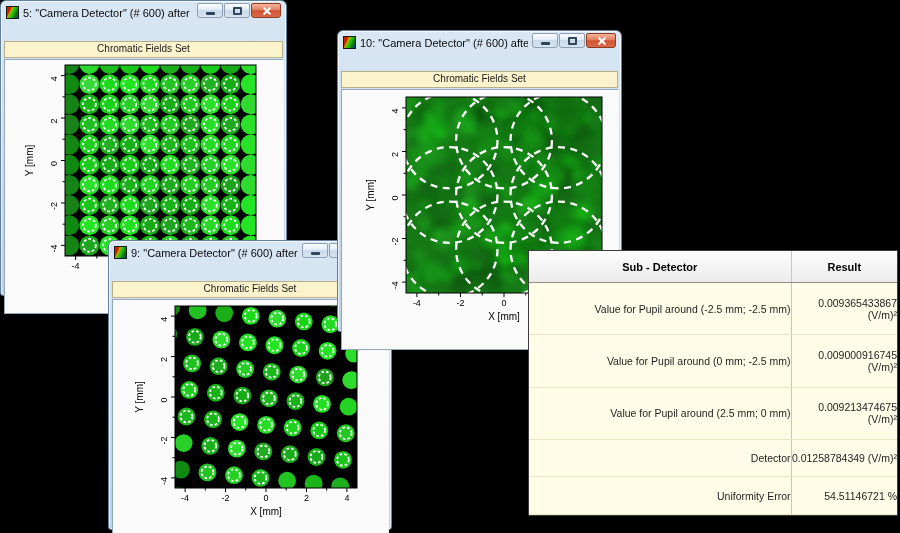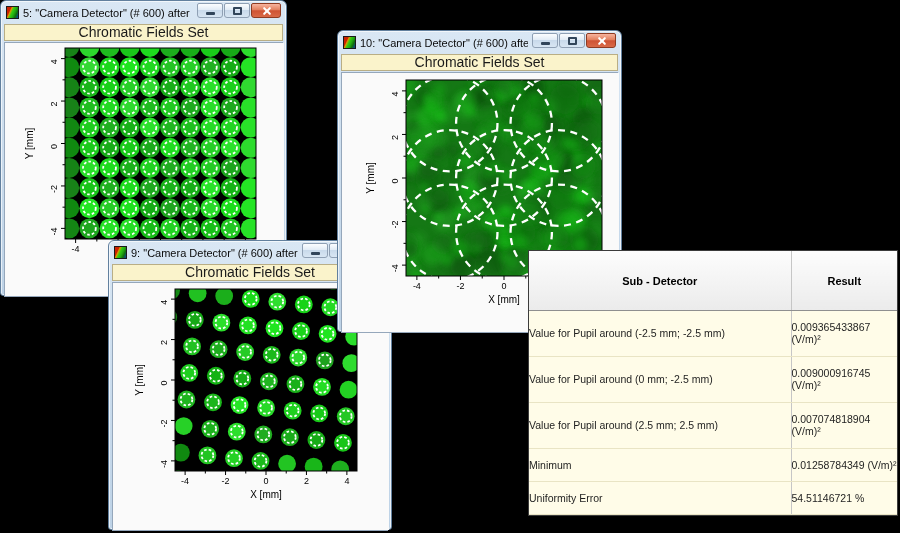--- a/index.html
+++ b/index.html
@@ -39,45 +39,45 @@
   }
   .glyph-min{width:9px;height:3px;background:#31455a;border-radius:1px;margin-top:5px;}
   .glyph-max{width:9px;height:8px;border:2px solid #31455a;box-sizing:border-box;border-radius:1px;}
   .glyph-close{position:relative;width:9px;height:9px;}
   .glyph-close::before,.glyph-close::after{
     content:"";position:absolute;left:4px;top:0;width:2px;height:10px;background:#fff;border-radius:1px;
   }
   .glyph-close::before{transform:rotate(45deg);}
   .glyph-close::after{transform:rotate(-45deg);}
   .subbar{
-    height:15px;margin-top:1px;
+    height:15px;margin-top:18px;
     background:#faf3cb;border:1px solid #b9ae85;box-sizing:content-box;
-    font-size:14px;line-height:14px;text-align:center;color:#1a1a1a;
+    font-size:10px;line-height:14px;text-align:center;color:#1a1a1a;
   }
   .client{
     margin-top:1px;background:#fafafa;border:1px solid #95a7bb;
   }
   .client svg{display:block;}
 
   .results{
     position:absolute;left:528px;top:250px;width:370px;height:266px;
     background:#fffce8;border:1px solid #3c3c3c;box-sizing:border-box;z-index:40;
   }
   .results table{
     width:100%;height:100%;border-collapse:collapse;table-layout:fixed;
     font-size:10.5px;
   }
   .results th{
     background:linear-gradient(#fdfdfd,#ebebeb);
     font-weight:bold;font-size:11px;color:#000;height:27px;
-    border-bottom:1px solid #8f8f8f;padding:16px;
+    border-bottom:1px solid #8f8f8f;padding:2px;
   }
   .results th + th, .results td + td{border-left:1px solid #c6c6c6;}
   .results td{
-    text-align:left;color:#1e1e1e;padding:0;height:17px;
+    text-align:right;color:#1e1e1e;padding:0;height:17px;
     border-top:1px solid #fffef6;border-bottom:1px solid #e9e4c4;
   }
   .results col.c1{width:262px;}
 </style>
 </head>
 <body>
 
 <div class="window" style="left:0;top:0;width:287px;height:296px;z-index:10">
   <div class="titlebar">
     <span class="win-icon"></span>
@@ -797,25 +797,25 @@
     <tbody id="results-body">
         <tr>
           <td>Value for Pupil around (-2.5 mm; -2.5 mm)</td>
           <td>0.009365433867 (V/m)²</td>
         </tr>
         <tr>
           <td>Value for Pupil around (0 mm; -2.5 mm)</td>
           <td>0.009000916745 (V/m)²</td>
         </tr>
         <tr>
-          <td>Value for Pupil around (2.5 mm; 2.5 mm)</td>
-          <td>0.007074818904 (V/m)²</td>
+          <td>Value for Pupil around (2.5 mm; 0 mm)</td>
+          <td>0.009213474675 (V/m)²</td>
         </tr>
         <tr>
-          <td>Minimum</td>
+          <td>Detector</td>
           <td>0.01258784349 (V/m)²</td>
         </tr>
         <tr>
           <td>Uniformity Error</td>
           <td>54.51146721 %</td>
         </tr>
       </tbody>
   </table>
 </div>
 

